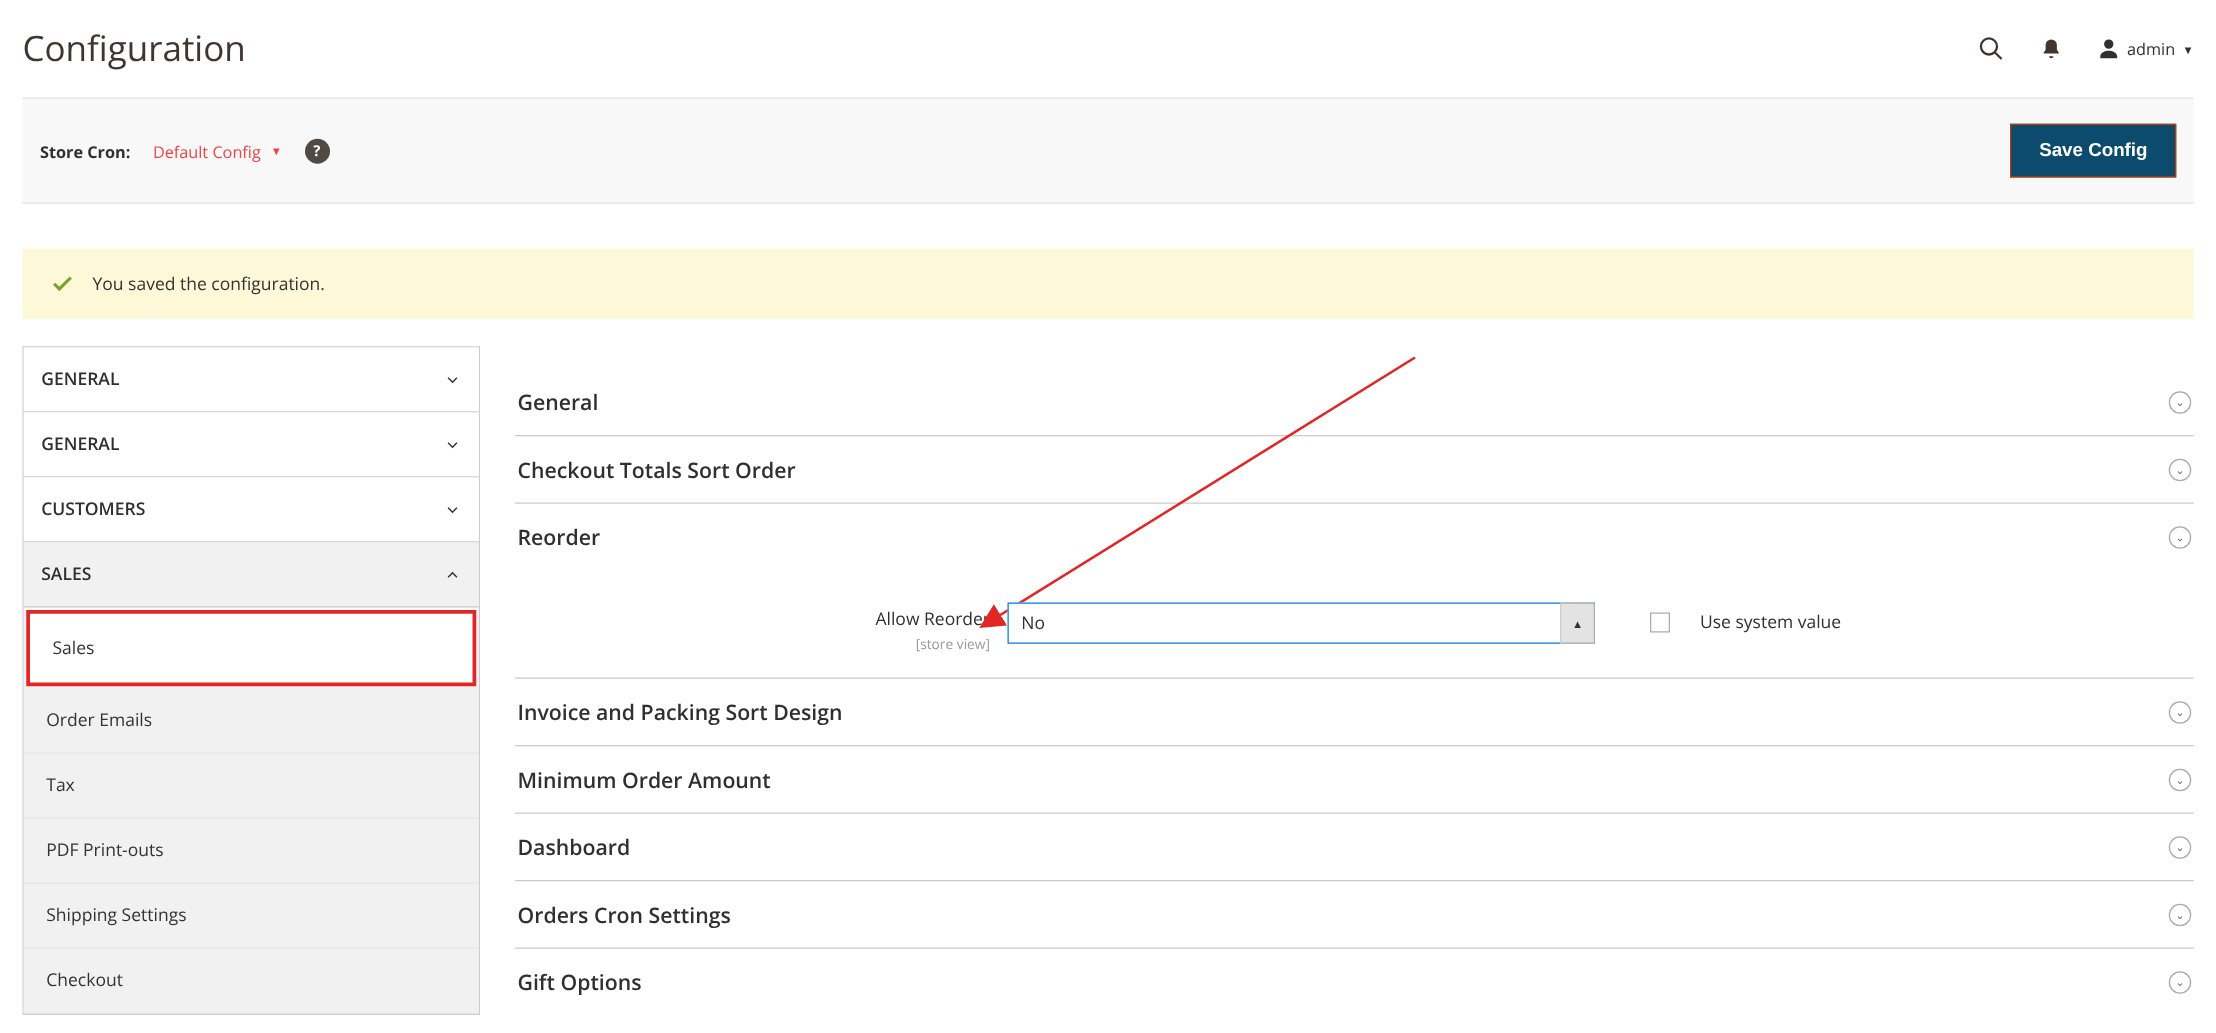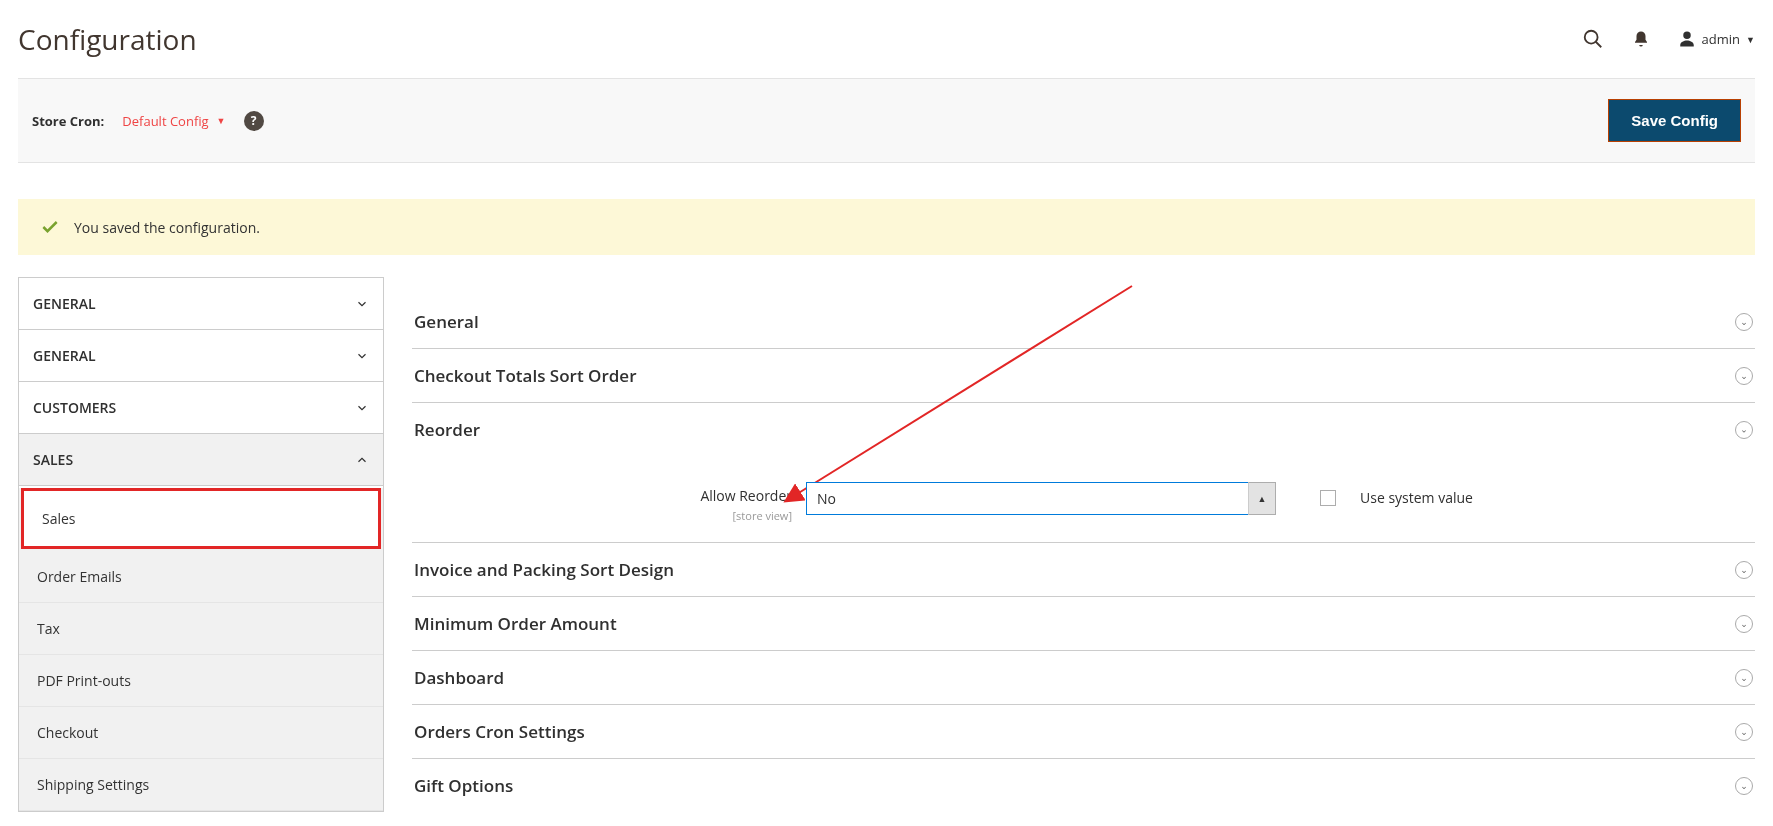--- a/index.html
+++ b/index.html
@@ -126,22 +126,22 @@
             <svg width="14" height="14" viewBox="0 0 24 24" fill="none" stroke="currentColor" stroke-width="2">
               <polyline points="6 15 12 9 18 15"></polyline>
             </svg>
           </span>
       </div>
       <div class="nav-items">
         <div class="nav-item active">Sales</div>
         <div class="nav-item">Order Emails</div>
         <div class="nav-item">Tax</div>
         <div class="nav-item">PDF Print-outs</div>
+        <div class="nav-item">Shipping Settings</div>
         <div class="nav-item">Checkout</div>
-        <div class="nav-item">Shipping Settings</div>
       </div>
     </div>
 
     <div class="content">
       <div class="section">
         <span class="section-title">General</span>
         <span class="circle-chevron">⌄</span>
       </div>
       <div class="section">
         <span class="section-title">Checkout Totals Sort Order</span>

